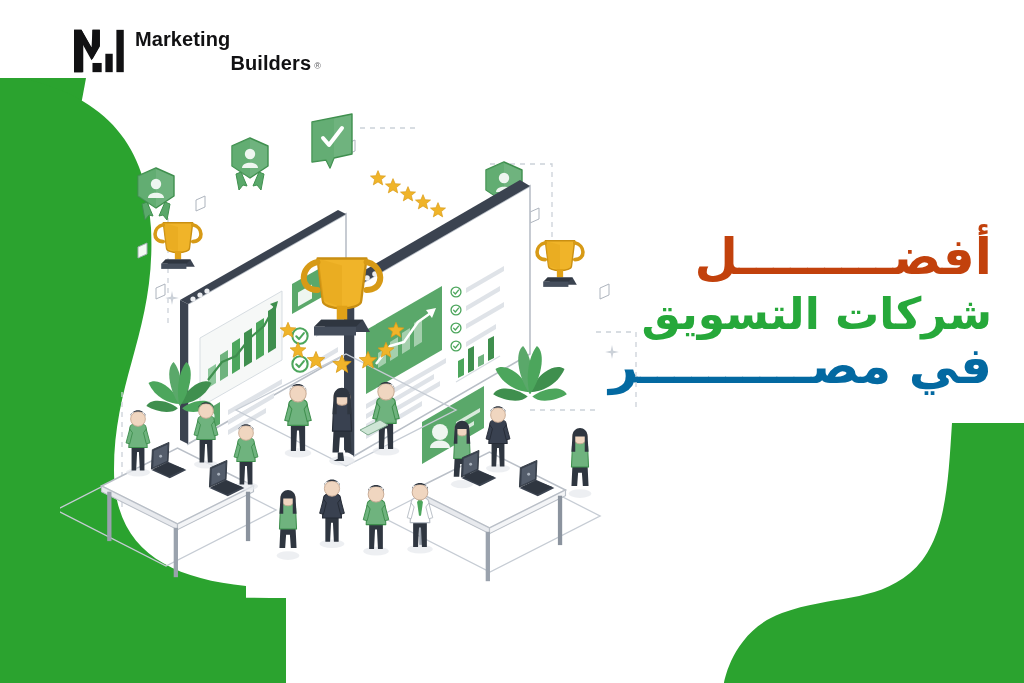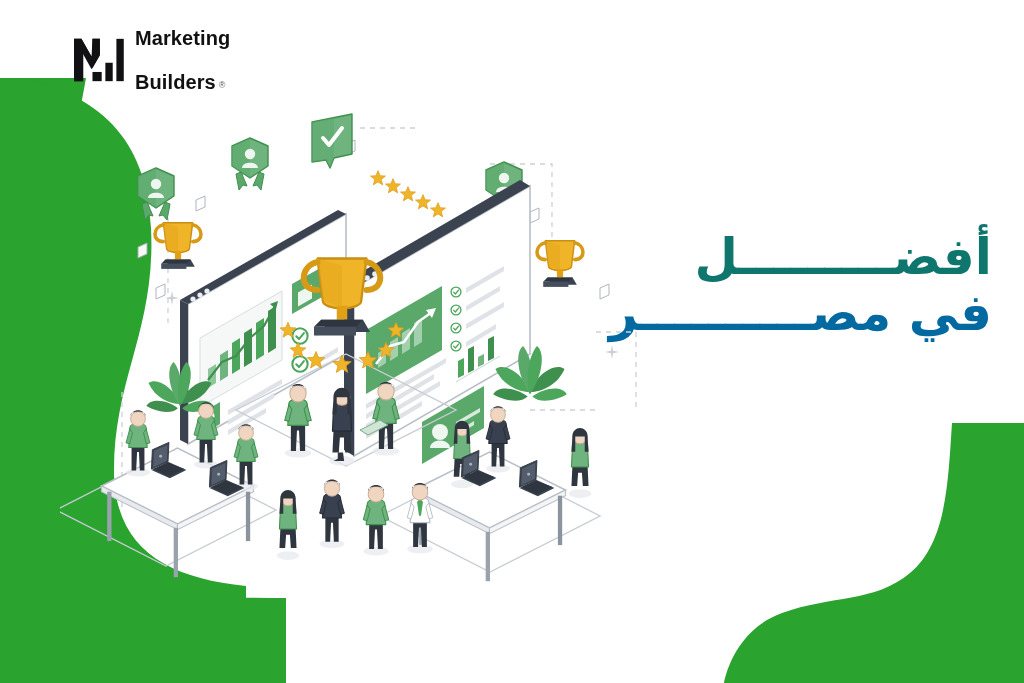--- a/index.html
+++ b/index.html
@@ -13,32 +13,32 @@
   #canvas { position:absolute; inset:0; width:1024px; height:683px; background:#fff; overflow:hidden; }
 
   
   .blob { position:absolute; pointer-events:none; }
   #blob-left  { left:-4px;  top:78px;  width:420px; height:610px; }
   #blob-right { right:0;    bottom:0;  width:300px; height:260px; }
 
   
   #logo { position:absolute; left:72px; top:28px; display:flex; align-items:center; gap:11px; }
   #logo-mark { width:52px; height:46px; flex:none; }
-  #logo-words { display:flex; flex-direction:column; line-height:1.0; }
+  #logo-words { display:flex; flex-direction:row; line-height:1.0; }
   .logo-line { font-size:20px; font-weight:700; letter-spacing:.1px; color:#111113; font-family:"Liberation Sans", sans-serif; }
   #logo-line2-wrap { display:flex; align-items:flex-end; gap:3px;margin-top:24px; }
   #logo-reg { font-size:9px; color:#5b5b5f; line-height:1; padding-bottom:2px; }
 
   
   #headline {
     position:absolute; right:32px; top:228px;
     width:420px; text-align:right; direction:rtl;
   }
   .hl-line { font-family:"DejaVu Sans", sans-serif; font-weight:700; line-height:1.16; white-space:nowrap; }
-  #hl-1 { font-size:50px; color:#0f766e; letter-spacing:-1px; }
+  #hl-1 { font-size:50px; color:#c2410c; letter-spacing:-1px; }
   #hl-2 { font-size:44px; color:#26a83a; letter-spacing:0px; margin-top:2px; }
   #hl-3 { font-size:50px; color:#0369a1; letter-spacing:-1px; margin-top:-2px; }
 
   
   #illustration { position:absolute; left:60px; top:92px; width:620px; height:510px; }
   #illustration svg { display:block; width:100%; height:100%; }
 </style>
 </head>
 <body>
 
@@ -69,20 +69,21 @@
       <span class="logo-line">Marketing</span>
       <span id="logo-line2-wrap">
         <span class="logo-line">Builders</span>
         <span id="logo-reg">®</span>
       </span>
     </div>
   </div>
 
   <div id="headline">
     <div class="hl-line" id="hl-1">أفضـــــــــل</div>
+    <div class="hl-line" id="hl-2">شركات التسويق</div>
     <div class="hl-line" id="hl-3">في مصــــــــــر</div>
   </div>
 
   <div id="illustration">
   <svg viewBox="0 0 620 510" xmlns="http://www.w3.org/2000/svg">
     <defs>
       <g id="star5">
         <path d="M0,-9 L2.6,-2.8 L9.2,-2.4 L4.1,1.9 L5.7,8.4 L0,4.8 L-5.7,8.4 L-4.1,1.9 L-9.2,-2.4 L-2.6,-2.8 Z" fill="#f0b429" stroke="#d79a16" stroke-width="0.8" stroke-linejoin="round"></path>
       </g>
       <g id="diamondSm">

